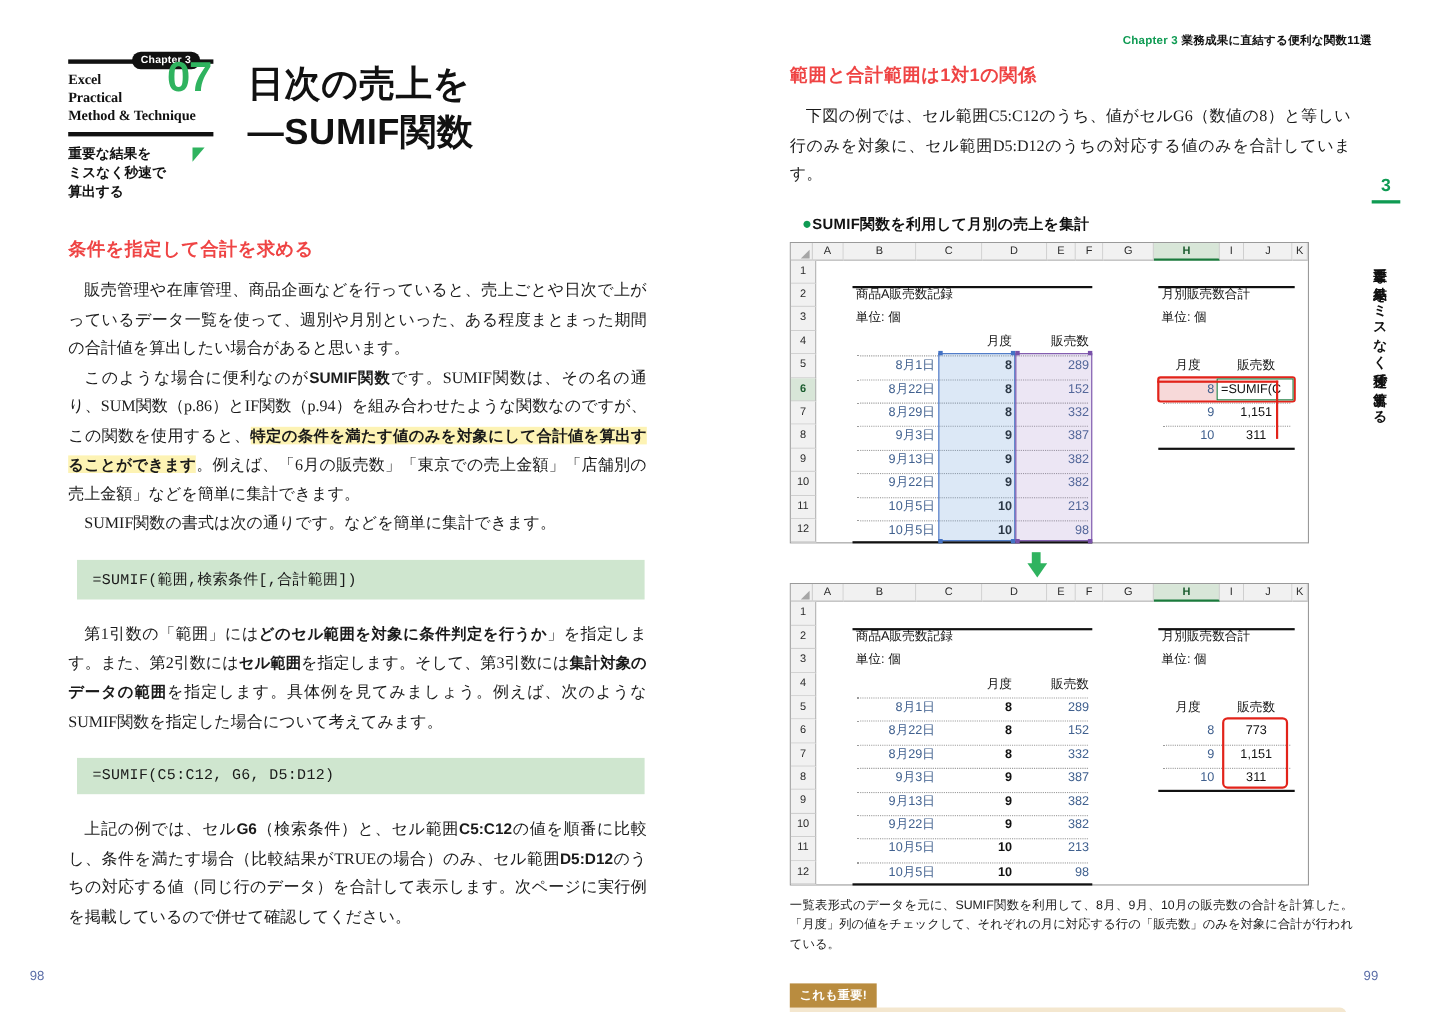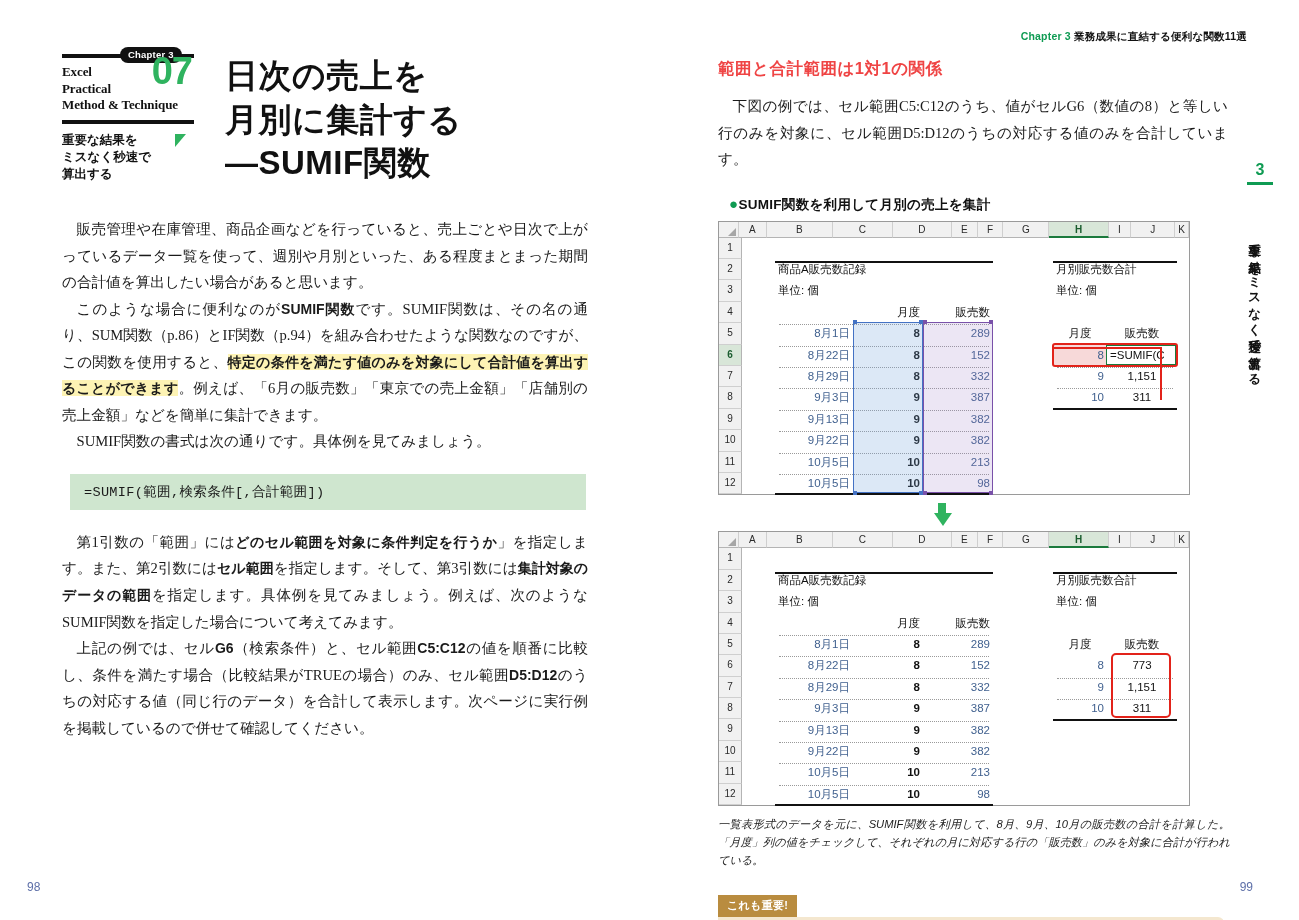--- a/index.html
+++ b/index.html
@@ -150,21 +150,20 @@
   .arrow-down {
     position: absolute; width: 0; height: 0;
     border-left: 9px solid transparent; border-right: 9px solid transparent;
     border-top: 13px solid #2fb35f;
   }
   .arrow-stem { position: absolute; width: 8px; background: #2fb35f; }
 
   .fig-caption {
     font-size: 11.2px; line-height: 1.62; color: #1a1a1a; margin-top: 9px; width: 512px;
     text-align: justify;
-    font-style: italic;
   }
 
   
   .imp-wrap { position: relative; margin-top: 26px; width: 506px; }
   .imp-tab {
     display: inline-block; background: #b98c3f; color: #fff;
     font-size: 11px; font-weight: bold; padding: 3px 9px 4px; letter-spacing: .3px;
   }
   .imp-body {
     background: #f4e7cf; border-radius: 0 6px 6px 6px; padding: 14px 20px 18px;
@@ -195,37 +194,38 @@
         <div class="rule-bottom"></div>
         <div class="sub-lines">
           <div>重要な結果を</div>
           <div>ミスなく秒速で</div>
           <div>算出する</div>
         </div>
         <div class="green-tri"></div>
       </div>
       <div class="main-title">
         <div>日次の売上を</div>
-        <div>月別に集計する</div>
         <div>—SUMIF関数</div>
       </div>
     </div>
 
     <div class="body-col">
+      <h2 class="sec">条件を指定して合計を求める</h2>
 
       <p class="para">販売管理や在庫管理、商品企画などを行っていると、売上ごとや日次で上がっているデータ一覧を使って、週別や月別といった、ある程度まとまった期間の合計値を算出したい場合があると思います。</p>
 
       <p class="para"><span>このような場合に便利なのが</span><b>SUMIF関数</b><span>です。SUMIF関数は、その名の通り、SUM関数（p.86）とIF関数（p.94）を組み合わせたような関数なのですが、この関数を使用すると、</span><b class="hl">特定の条件を満たす値のみを対象にして合計値を算出することができます</b><span>。例えば、「6月の販売数」「東京での売上金額」「店舗別の売上金額」などを簡単に集計できます。</span></p>
 
-      <p class="para">SUMIF関数の書式は次の通りです。具体例を見てみましょう。</p>
+      <p class="para">SUMIF関数の書式は次の通りです。などを簡単に集計できます。</p>
 
       <div class="code">=SUMIF(範囲,検索条件[,合計範囲])</div>
 
       <p class="para"><span>第1引数の「範囲」には</span><b>どのセル範囲を対象に条件判定を行うか</b><span>」を指定します。また、第2引数には</span><b>セル範囲</b><span>を指定します。そして、第3引数には</span><b>集計対象のデータの範囲</b><span>を指定します。具体例を見てみましょう。例えば、次のようなSUMIF関数を指定した場合について考えてみます。</span></p>
 
+      <div class="code">=SUMIF(C5:C12, G6, D5:D12)</div>
 
       <p class="para"><span>上記の例では、セル</span><b>G6</b><span>（検索条件）と、セル範囲</span><b>C5:C12</b><span>の値を順番に比較し、条件を満たす場合（比較結果がTRUEの場合）のみ、セル範囲</span><b>D5:D12</b><span>のうちの対応する値（同じ行のデータ）を合計して表示します。次ページに実行例を掲載しているので併せて確認してください。</span></p>
     </div>
 
     <div class="pagenum-l">98</div>
   </div>
 
   <div class="right-page">
 
     <div class="vtab">

